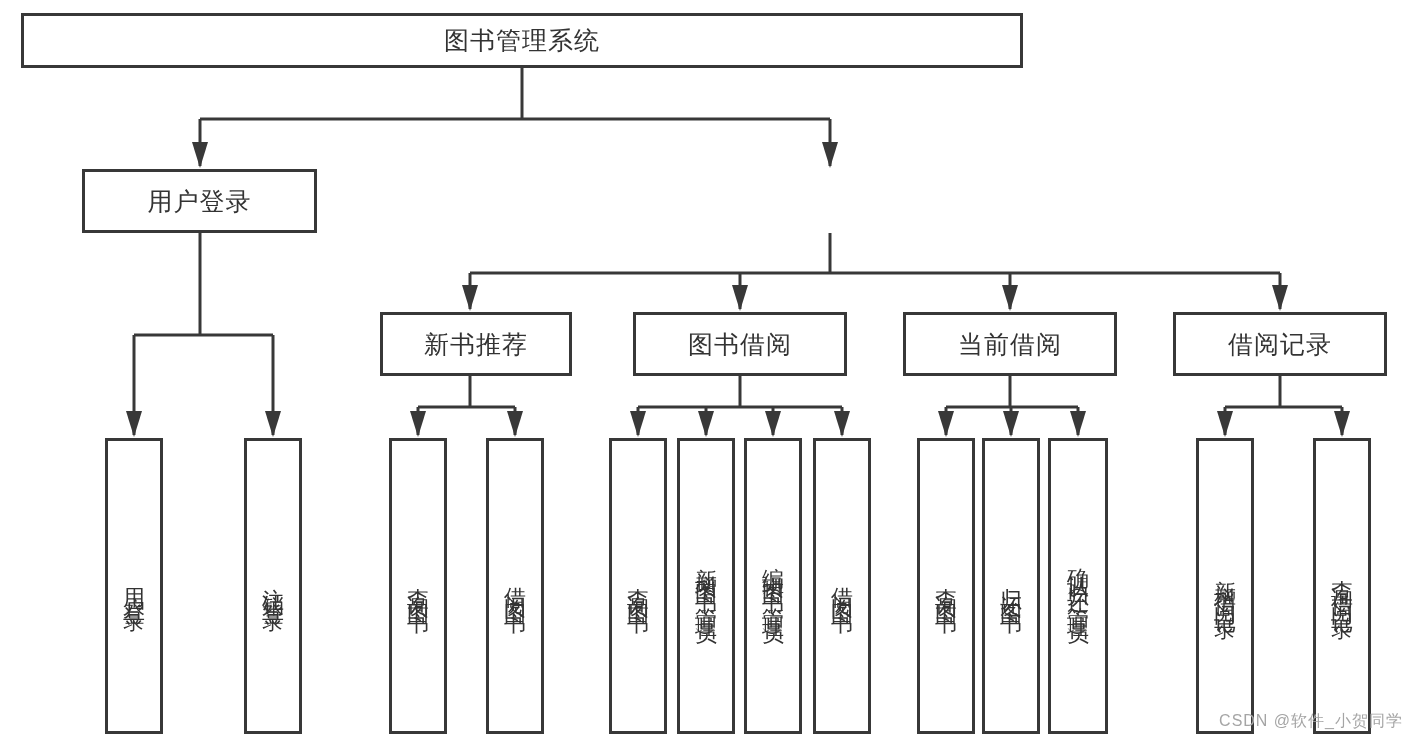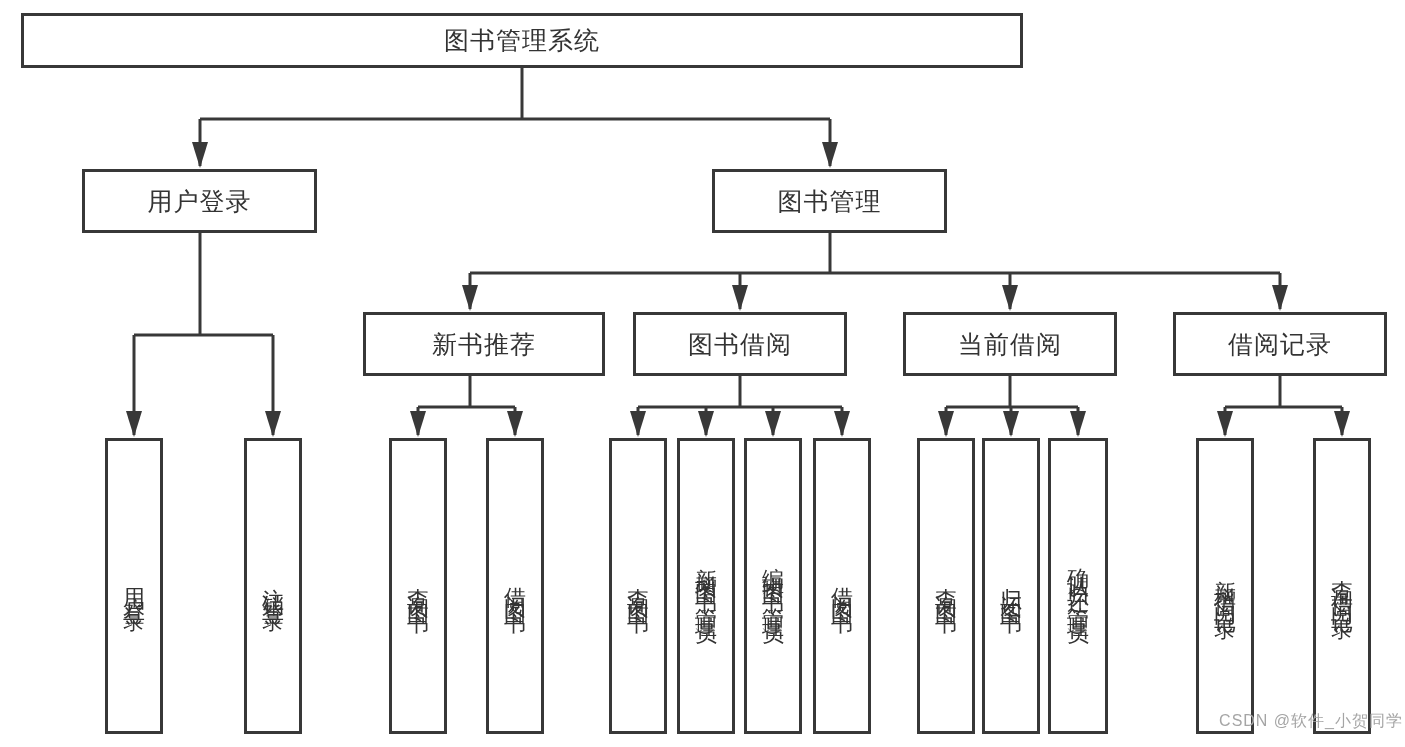--- a/index.html
+++ b/index.html
@@ -100,23 +100,22 @@
 
     <path d="M1280,376 V407"></path>
     <path d="M1225,407 H1342"></path>
     <path d="M1225,407 V435" marker-end="url(#arw)"></path>
     <path d="M1342,407 V435" marker-end="url(#arw)"></path>
   </svg>
 
   <div class="box hbox" style="left:21px;top:13px;width:1002px;height:55px">图书管理系统</div>
 
   <div class="box hbox" style="left:82px;top:169px;width:235px;height:64px">用户登录</div>
-  <div class="box hbox" style="left:712px;top:169px;width:235px;height:64px">图书管理</div>
 
-  <div class="box hbox" style="left:363px;top:312px;width:242px;height:64px">新书推荐</div>
+  <div class="box hbox" style="left:380px;top:312px;width:192px;height:64px">新书推荐</div>
   <div class="box hbox" style="left:903px;top:312px;width:214px;height:64px">当前借阅</div>
   <div class="box hbox" style="left:633px;top:312px;width:214px;height:64px">图书借阅</div>
   <div class="box hbox" style="left:1173px;top:312px;width:214px;height:64px">借阅记录</div>
 
   <div class="box vbox" style="left:105px;top:438px;width:58px;height:296px">用户登录</div>
   <div class="box vbox" style="left:244px;top:438px;width:58px;height:296px">注销登录</div>
 
   <div class="box vbox" style="left:389px;top:438px;width:58px;height:296px">查询图书</div>
   <div class="box vbox" style="left:486px;top:438px;width:58px;height:296px">借阅图书</div>
 

